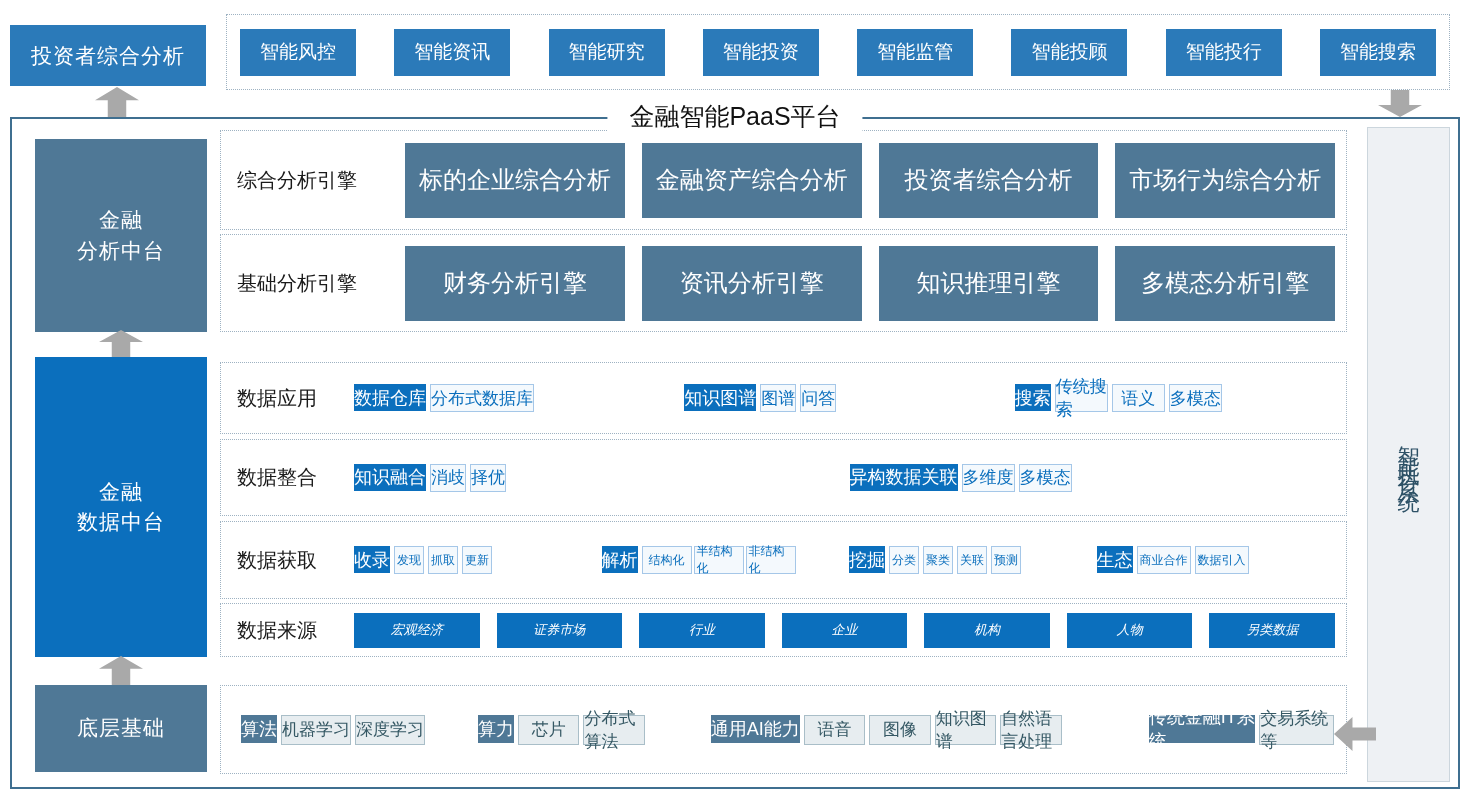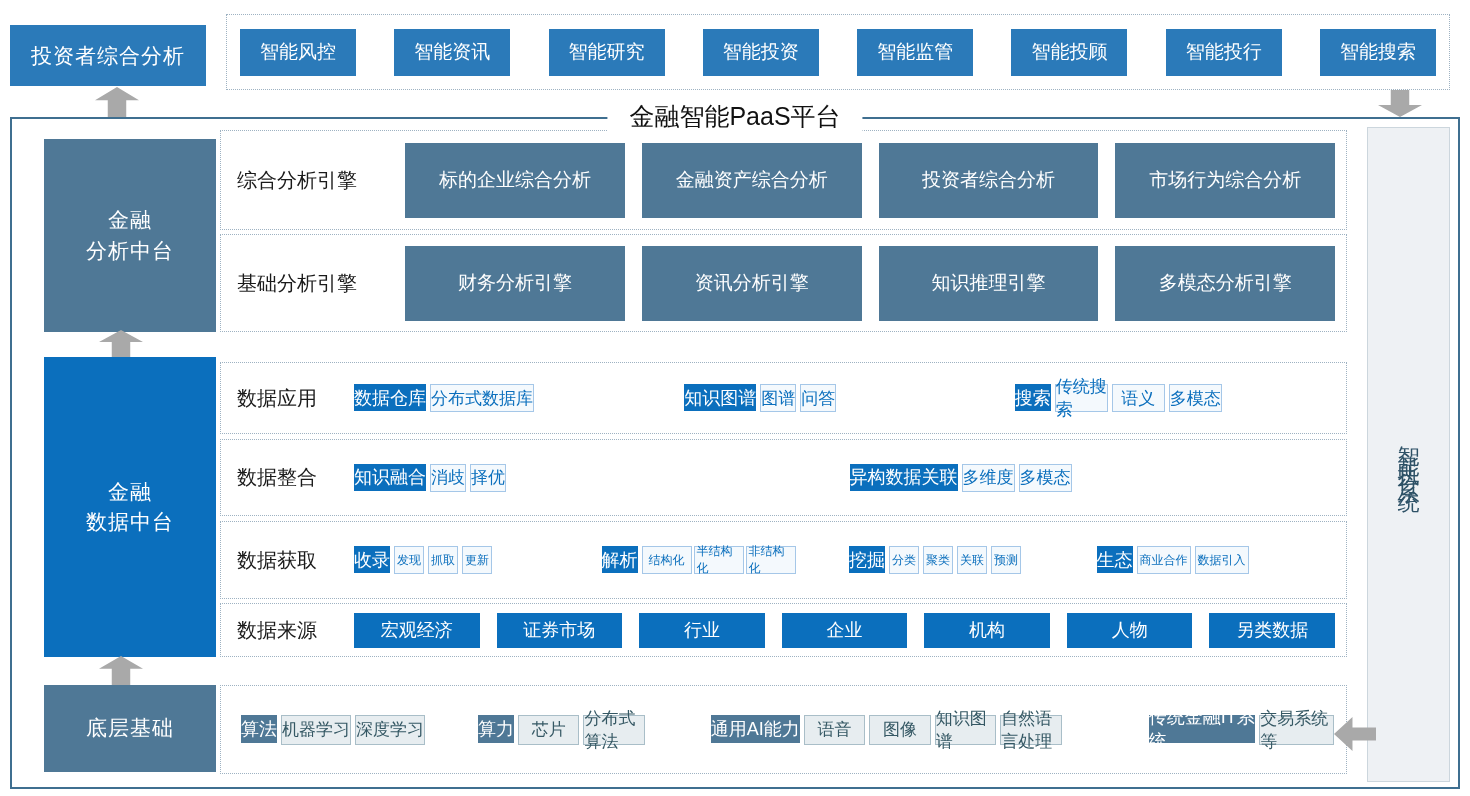--- a/index.html
+++ b/index.html
@@ -24,21 +24,21 @@
   #arrow-scenario{position:absolute;left:95px;top:87px;width:44px;height:30px;z-index:3;}
   #arrow-exec{position:absolute;left:1378px;top:90px;width:44px;height:27px;z-index:3;}
 
   
   .main-box{position:absolute;left:10px;top:117px;width:1450px;height:672px;
     border:2px solid var(--frame);box-sizing:border-box;background:#fff;}
   .main-title{position:absolute;top:-19px;left:50%;transform:translateX(-50%);
     background:#fff;padding:0 22px;font-size:25px;color:#111;white-space:nowrap;z-index:2;}
 
   
-  .lcol-box{position:absolute;left:32px;width:172px;color:#fff;
+  .lcol-box{position:absolute;left:23px;width:172px;color:#fff;
     display:flex;align-items:center;justify-content:center;text-align:center;
     font-size:21px;line-height:1.45;letter-spacing:1px;white-space:pre-line;}
   #lcol-analysis{top:20px;height:193px;background:var(--slate);}
   #lcol-data{top:238px;height:300px;background:var(--bright-blue);}
   #lcol-base{top:566px;height:87px;background:var(--slate);}
   #arrow-mid1{position:absolute;left:87px;top:211px;width:44px;height:27px;}
   #arrow-mid2{position:absolute;left:87px;top:537px;width:44px;height:29px;}
 
   
   .exec-col{position:absolute;left:1355px;top:8px;width:83px;height:655px;
@@ -56,40 +56,40 @@
   .row-4{margin-top:5px;height:77px;padding:0 11px 0 16px;}
   .row-5{margin-top:5px;height:78px;padding:0 11px 0 16px;}
   .row-6{margin-top:4px;height:54px;padding:0 11px 0 16px;}
   .row-7{margin-top:28px;height:89px;padding:0 12px 0 20px;gap:12px;}
 
   .row-label{font-size:20px;color:#1a1a1a;font-weight:500;flex:0 0 168px;}
   .row-label.small{flex:0 0 117px;}
 
   .engine-boxes{flex:1;display:flex;gap:17px;}
   .engine-box{flex:1;height:75px;background:var(--slate);color:#fff;
-    display:flex;align-items:center;justify-content:center;font-size:19px;}
+    display:flex;align-items:center;justify-content:center;font-size:24px;}
 
   .groups{flex:1;display:flex;gap:10px;}
   .row-5 .groups{gap:9px;}
   .group{display:flex;flex-direction:row;gap:4px;flex:1;}
   .group-header{height:27px;display:flex;align-items:center;justify-content:center;
     color:#fff;font-size:18px;}
   .group-header.blue{background:var(--bright-blue);}
   .group-header.slate{background:var(--slate);height:28px;}
   .subs{display:flex;gap:4px;}
   .subs.tight{gap:2px;}
   .sub{flex:1;height:28px;display:flex;align-items:center;justify-content:center;
     box-sizing:border-box;font-size:17px;}
   .blue-sub{background:#f4f9fd;border:1px solid #a5c7e8;color:var(--bright-blue);}
   .row-5 .sub{font-size:12px;padding:0 2px;}
   .slate-sub{background:#e7edf0;border:1px solid #a9bec8;color:#355864;height:30px;font-size:17px;}
 
   .src-wrap{flex:1;display:flex;gap:17px;}
   .src-box{flex:1;height:35px;background:var(--bright-blue);color:#fff;
-    display:flex;align-items:center;justify-content:center;font-size:18px;}
+    display:flex;align-items:center;justify-content:center;font-size:13px;font-style:italic;}
 </style>
 </head>
 <body>
 
 <div class="page">
 
   <div class="scenario-box">投资者综合分析</div>
 
   <div class="top-dotted" id="solutions">
       <div class="sol-box">智能风控</div>

